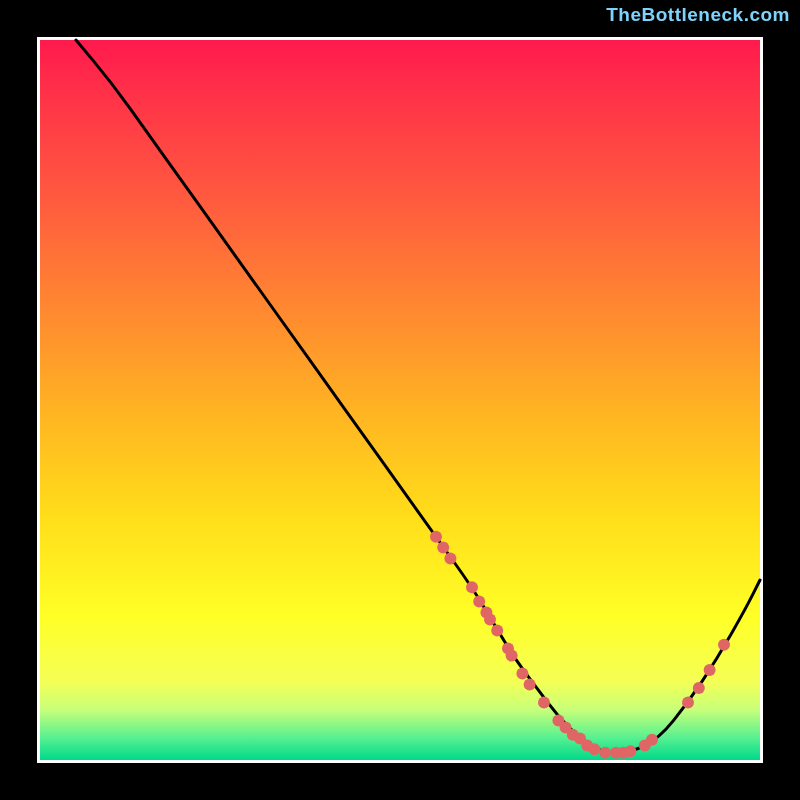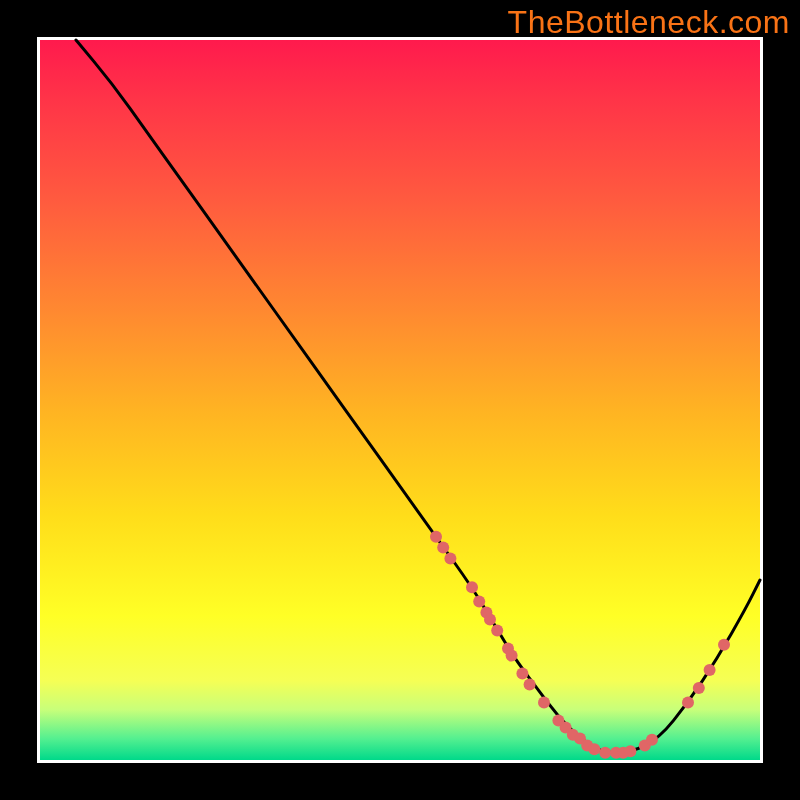--- a/index.html
+++ b/index.html
@@ -14,23 +14,23 @@
   .frame {
     position: relative;
     width: 800px;
     height: 800px;
     background: #000;
   }
   .watermark {
     position: absolute;
     top: 4px;
     right: 10px;
-    color: #f97316;
-    font-size: 32px;
-    font-weight: 400;
+    color: #7dd3fc;
+    font-size: 19px;
+    font-weight: 700;
     letter-spacing: 0.5px;
     user-select: none;
   }
   .plot-outer {
     position: absolute;
     left: 37px;
     top: 37px;
     width: 726px;
     height: 726px;
     background: #fff; 

